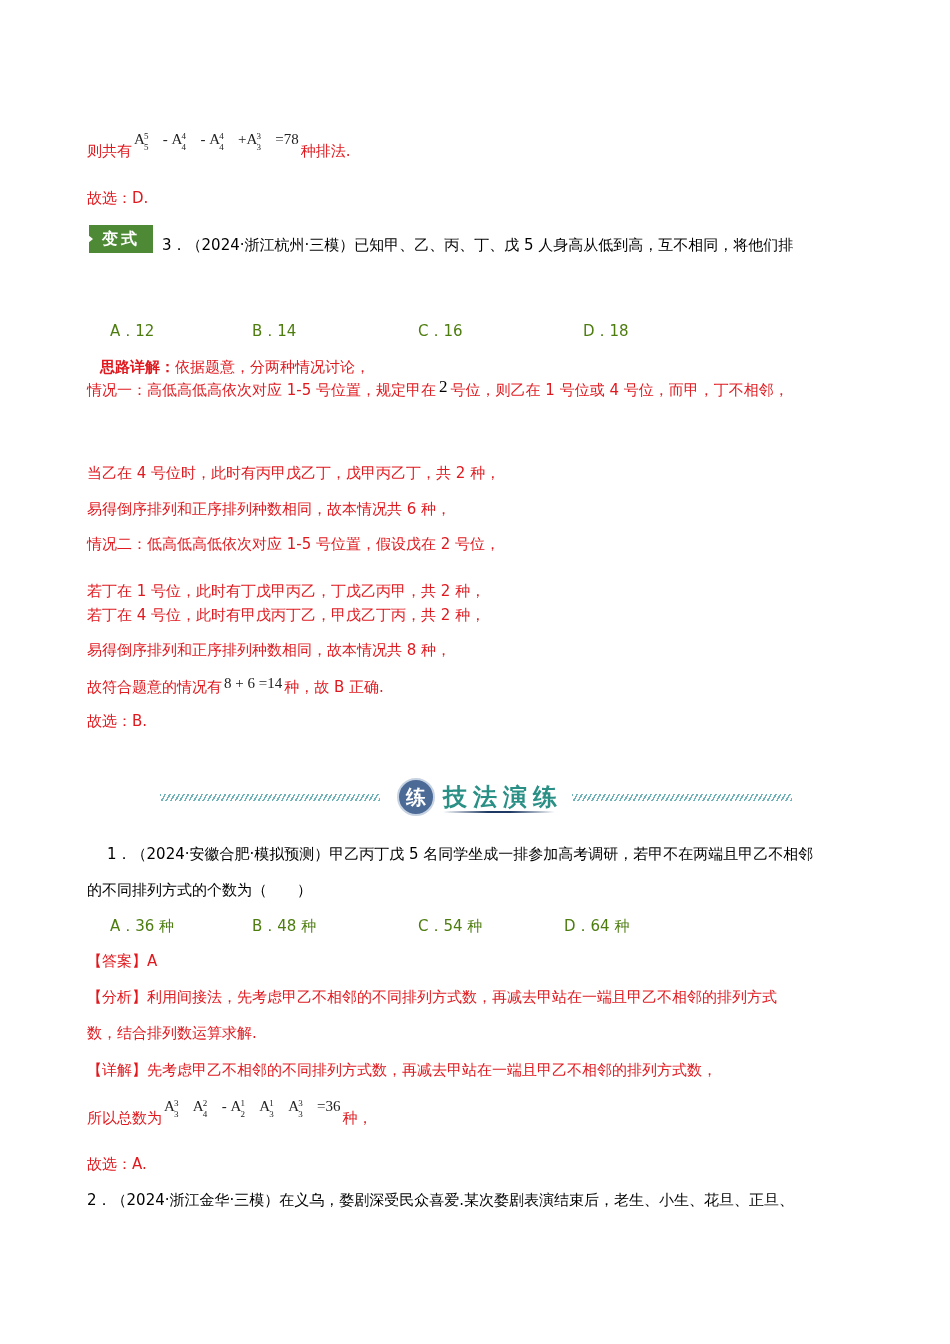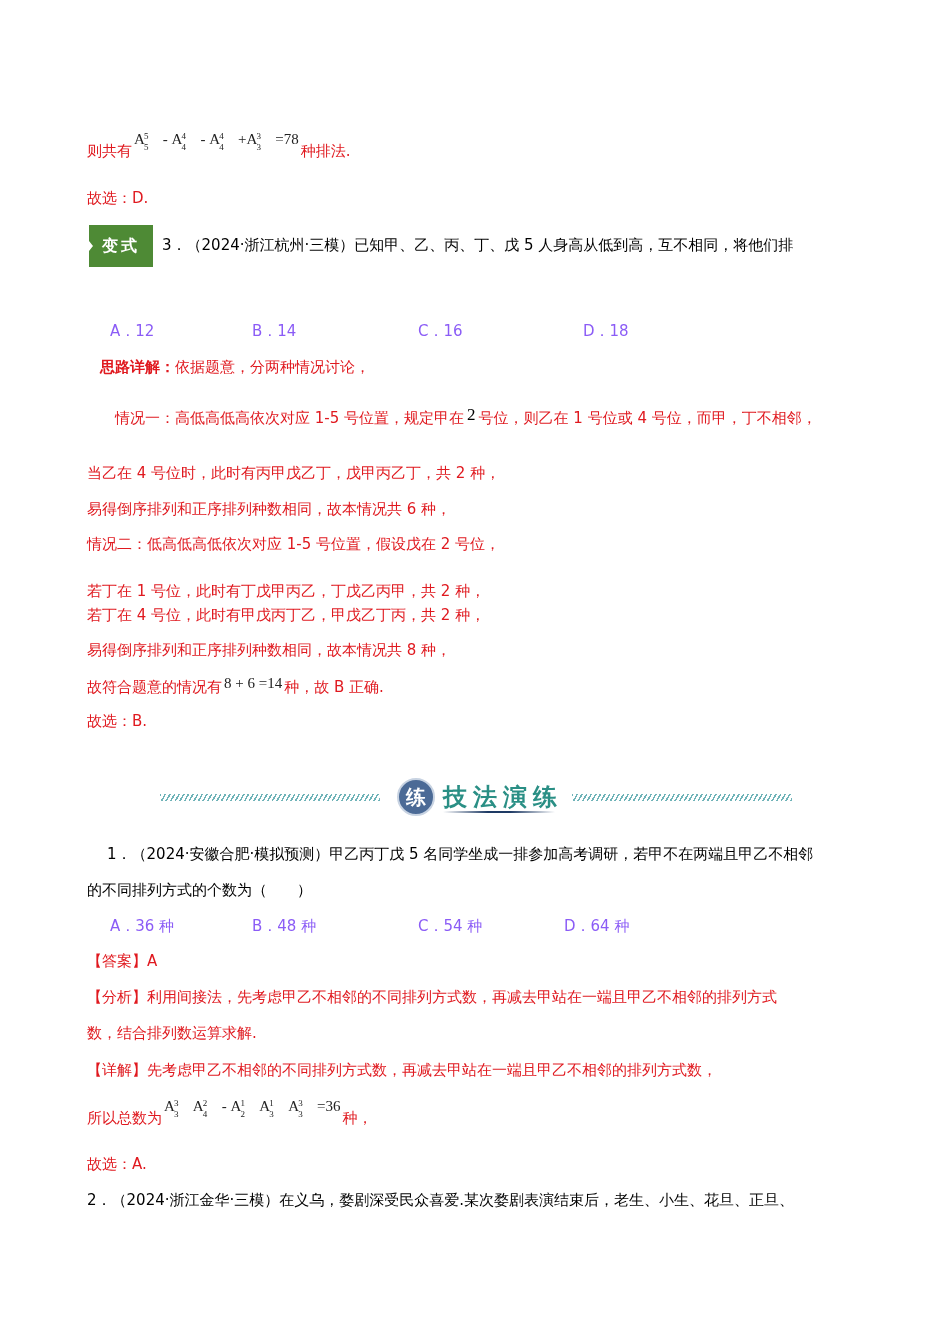--- a/index.html
+++ b/index.html
@@ -14,23 +14,23 @@
   .blk { color: #000000; }
   .bold { font-weight: bold; }
   .math {
     font-family: "Liberation Serif", "DejaVu Serif", serif;
     font-size: 15px; color: #222; position: relative; top: -12px; margin: 0 2px;
   }
   .A { position: relative; display: inline-block; }
   .A .sp { position: absolute; left: 10px; top: -3px; font-size: 9px; }
   .A .sb { position: absolute; left: 10px; top: 8px; font-size: 9px; }
   .Aw { display: inline-block; width: 18px; }
-  .opt { position: absolute; font-size: 15px; line-height: 20px; color: #8b5cf6; white-space: nowrap; }
+  .opt { position: absolute; font-size: 15px; line-height: 20px; color: #4d7c0f; white-space: nowrap; }
   .badge {
-    position: absolute; left: 89px; top: 225px; width: 64px; height: 42px;
+    position: absolute; left: 89px; top: 225px; width: 64px; height: 28px;
     background: #4e8a35; color: #fff; font-weight: bold; font-size: 16px;
     display: flex; align-items: center; justify-content: center; letter-spacing: 3px;
     font-family: "DejaVu Serif", serif;
     clip-path: polygon(0 0, 100% 0, 100% 100%, 0 100%, 0 62%, 4px 50%, 0 38%);
   }
   .banner { position: absolute; left: 160px; top: 778px; width: 632px; height: 40px; }
   .hatch {
     position: absolute; top: 16px; height: 7px;
     background: repeating-linear-gradient(120deg, #6fb3b8 0 1.5px, transparent 1.5px 4px);
   }
@@ -69,21 +69,21 @@
   </div>
 
   <div class="opt" style="left:110px; top:321px;">A．12</div>
   <div class="opt" style="left:252px; top:321px;">B．14</div>
   <div class="opt" style="left:418px; top:321px;">C．16</div>
   <div class="opt" style="left:583px; top:321px;">D．18</div>
 
   <div class="line red" style="top:357px;margin-left:13px;">
     <span class="bold">思路详解：</span><span>依据题意，分两种情况讨论，</span>
   </div>
-  <div class="line red" style="top:408px;margin-left:28px;">
+  <div class="line red" style="top:380px;">
     <span>情况一：高低高低高依次对应 1-5 号位置，规定甲在</span><span class="blk" style="font-family:'Liberation Serif',serif; font-size:17px; position:relative; top:-3px; margin:0 3px;">2</span><span>号位，则乙在 1 号位或 4 号位，而甲，丁不相邻，</span>
   </div>
   <div class="line red" style="top:463px;">当乙在 4 号位时，此时有丙甲戊乙丁，戊甲丙乙丁，共 2 种，</div>
   <div class="line red" style="top:499px;">易得倒序排列和正序排列种数相同，故本情况共 6 种，</div>
   <div class="line red" style="top:534px;">情况二：低高低高低依次对应 1-5 号位置，假设戊在 2 号位，</div>
   <div class="line red" style="top:581px;">若丁在 1 号位，此时有丁戊甲丙乙，丁戊乙丙甲，共 2 种，</div>
   <div class="line red" style="top:605px;">若丁在 4 号位，此时有甲戊丙丁乙，甲戊乙丁丙，共 2 种，</div>
   <div class="line red" style="top:640px;">易得倒序排列和正序排列种数相同，故本情况共 8 种，</div>
   <div class="line" style="top:677px;">
     <span class="red">故符合题意的情况有</span><span class="math" style="top:-4px;">8 + 6 =14</span><span class="red">种，故 B 正确.</span>

